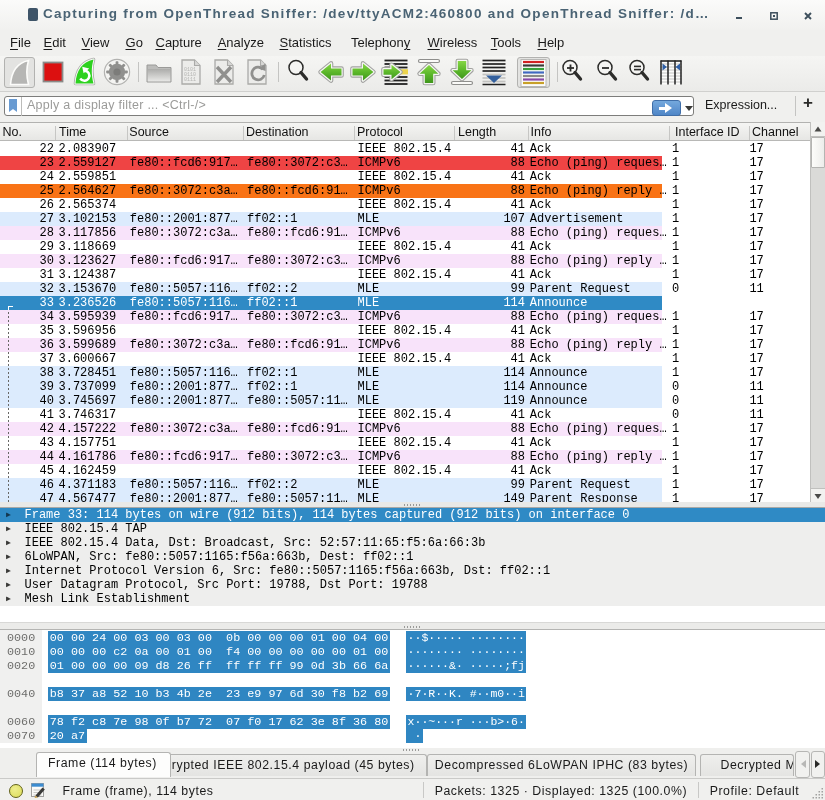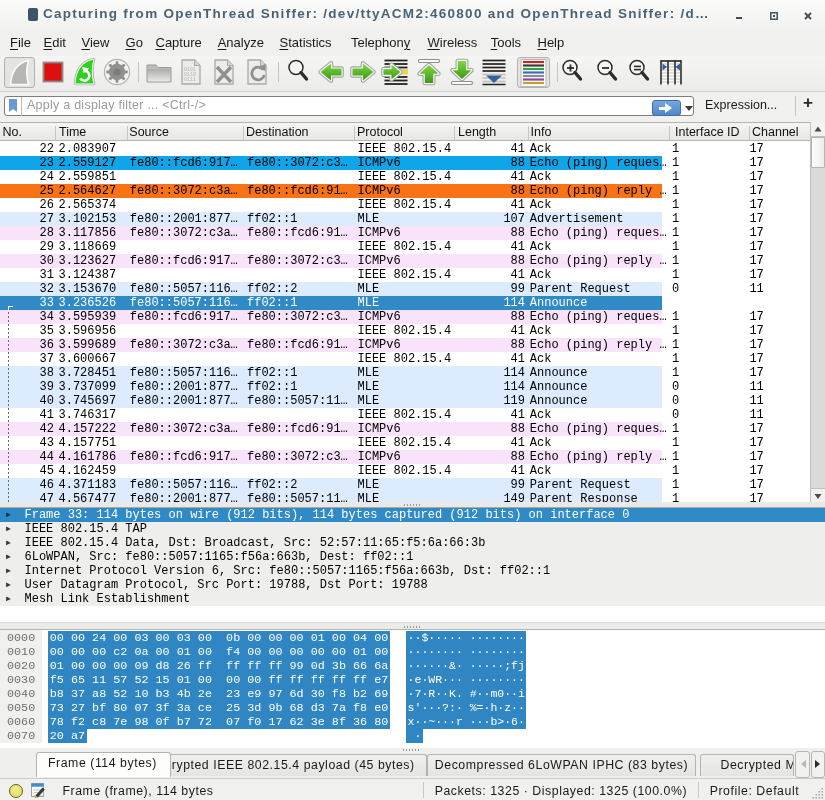--- a/index.html
+++ b/index.html
@@ -351,21 +351,21 @@
     <div id="fplaceholder">Apply a display filter ... &lt;Ctrl-/&gt;</div>
     <div id="fapply"></div>
     <div id="fexpr">Expression...</div>
     <div id="fes"></div>
     <div id="fplus">+</div>
   </div>
   <div id="fdrop"></div>
 
   <div id="plist">
 <div class="row" style="top:20px;background:#ffffff;color:#000000"><span class="c-no">22</span><span class="c-time">2.083907</span><span class="c-proto">IEEE 802.15.4</span><span class="c-len">41</span><span class="c-info">Ack</span><span class="c-if">1</span><span class="c-ch">17</span></div>
-<div class="row" style="top:34px;background:#0ea5e9;color:#000000"><span class="c-no">23</span><span class="c-time">2.559127</span><span class="c-src">fe80::fcd6:917…</span><span class="c-dst">fe80::3072:c3…</span><span class="c-proto">ICMPv6</span><span class="c-len">88</span><span class="c-info">Echo (ping) reques…</span><span class="c-if">1</span><span class="c-ch">17</span></div>
+<div class="row" style="top:34px;background:#ef4444;color:#000000"><span class="c-no">23</span><span class="c-time">2.559127</span><span class="c-src">fe80::fcd6:917…</span><span class="c-dst">fe80::3072:c3…</span><span class="c-proto">ICMPv6</span><span class="c-len">88</span><span class="c-info">Echo (ping) reques…</span><span class="c-if">1</span><span class="c-ch">17</span></div>
 <div class="row" style="top:48px;background:#ffffff;color:#000000"><span class="c-no">24</span><span class="c-time">2.559851</span><span class="c-proto">IEEE 802.15.4</span><span class="c-len">41</span><span class="c-info">Ack</span><span class="c-if">1</span><span class="c-ch">17</span></div>
 <div class="row" style="top:62px;background:#f97316;color:#000000"><span class="c-no">25</span><span class="c-time">2.564627</span><span class="c-src">fe80::3072:c3a…</span><span class="c-dst">fe80::fcd6:91…</span><span class="c-proto">ICMPv6</span><span class="c-len">88</span><span class="c-info">Echo (ping) reply …</span><span class="c-if">1</span><span class="c-ch">17</span></div>
 <div class="row" style="top:76px;background:#ffffff;color:#000000"><span class="c-no">26</span><span class="c-time">2.565374</span><span class="c-proto">IEEE 802.15.4</span><span class="c-len">41</span><span class="c-info">Ack</span><span class="c-if">1</span><span class="c-ch">17</span></div>
 <div class="row" style="top:90px;background:#dcebfd;color:#000000"><span class="c-no">27</span><span class="c-time">3.102153</span><span class="c-src">fe80::2001:877…</span><span class="c-dst">ff02::1</span><span class="c-proto">MLE</span><span class="c-len">107</span><span class="c-info">Advertisement</span><span class="c-if">1</span><span class="c-ch">17</span></div>
 <div class="row" style="top:104px;background:#f8e3fa;color:#000000"><span class="c-no">28</span><span class="c-time">3.117856</span><span class="c-src">fe80::3072:c3a…</span><span class="c-dst">fe80::fcd6:91…</span><span class="c-proto">ICMPv6</span><span class="c-len">88</span><span class="c-info">Echo (ping) reques…</span><span class="c-if">1</span><span class="c-ch">17</span></div>
 <div class="row" style="top:118px;background:#ffffff;color:#000000"><span class="c-no">29</span><span class="c-time">3.118669</span><span class="c-proto">IEEE 802.15.4</span><span class="c-len">41</span><span class="c-info">Ack</span><span class="c-if">1</span><span class="c-ch">17</span></div>
 <div class="row" style="top:132px;background:#f8e3fa;color:#000000"><span class="c-no">30</span><span class="c-time">3.123627</span><span class="c-src">fe80::fcd6:917…</span><span class="c-dst">fe80::3072:c3…</span><span class="c-proto">ICMPv6</span><span class="c-len">88</span><span class="c-info">Echo (ping) reply …</span><span class="c-if">1</span><span class="c-ch">17</span></div>
 <div class="row" style="top:146px;background:#ffffff;color:#000000"><span class="c-no">31</span><span class="c-time">3.124387</span><span class="c-proto">IEEE 802.15.4</span><span class="c-len">41</span><span class="c-info">Ack</span><span class="c-if">1</span><span class="c-ch">17</span></div>
 <div class="row" style="top:160px;background:#dcebfd;color:#000000"><span class="c-no">32</span><span class="c-time">3.153670</span><span class="c-src">fe80::5057:116…</span><span class="c-dst">ff02::2</span><span class="c-proto">MLE</span><span class="c-len">99</span><span class="c-info">Parent Request</span><span class="c-if">0</span><span class="c-ch">11</span></div>
 <div class="row" style="top:174px;background:#2f8ac5;color:#ffffff"><span class="c-no">33</span><span class="c-time">3.236526</span><span class="c-src">fe80::5057:116…</span><span class="c-dst">ff02::1</span><span class="c-proto">MLE</span><span class="c-len">114</span><span class="c-info">Announce</span><span class="c-if">0</span><span class="c-ch">11</span></div>
@@ -433,23 +433,21 @@
 
   <div id="split2">
       <div class="dots" style="left:404px;top:3px;"></div>
     </div>
 
   <div id="hexpane">
     <div id="hexoffbg"></div>
 <div class="hline" style="top:0.5px"><span class="hoff">0000</span><span class="hbytes">00 00 24 00 03 00 03 00  0b 00 00 00 01 00 04 00</span><span class="hascii">··$····· ········</span></div>
 <div class="hline" style="top:14.5px"><span class="hoff">0010</span><span class="hbytes">00 00 00 c2 0a 00 01 00  f4 00 00 00 00 00 01 00</span><span class="hascii">········ ········</span></div>
 <div class="hline" style="top:28.5px"><span class="hoff">0020</span><span class="hbytes">01 00 00 00 09 d8 26 ff  ff ff ff 99 0d 3b 66 6a</span><span class="hascii">······&amp;· ·····;fj</span></div>
-<div class="hline" style="top:42.5px"><span class="hoff">0030</span><span class="hbytes">f5 65 11 57 52 15 01 00  00 00 ff ff ff ff ff e7</span><span class="hascii">·e·WR··· ········</span></div>
 <div class="hline" style="top:56.5px"><span class="hoff">0040</span><span class="hbytes">b8 37 a8 52 10 b3 4b 2e  23 e9 97 6d 30 f8 b2 69</span><span class="hascii">·7·R··K. #··m0··i</span></div>
-<div class="hline" style="top:70.5px"><span class="hoff">0050</span><span class="hbytes">73 27 bf 80 07 3f 3a ce  25 3d 9b 68 d3 7a f8 e0</span><span class="hascii">s'···?:· %=·h·z··</span></div>
 <div class="hline" style="top:84.5px"><span class="hoff">0060</span><span class="hbytes">78 f2 c8 7e 98 0f b7 72  07 f0 17 62 3e 8f 36 80</span><span class="hascii">x··~···r ···b&gt;·6·</span></div>
 <div class="hline" style="top:98.5px"><span class="hoff">0070</span><span class="hbytes">20 a7</span><span class="hascii">&nbsp;·</span></div>
   </div>
 
   <div id="tabbar">
     <div class="dots" style="left:403px;top:1px;"></div>
     <div class="tab active" style="left:0px;width:135px;margin-left:36px;">Frame (114 bytes)</div>
     <div class="tab" style="left:136.5px;width:290px;">Decrypted IEEE 802.15.4 payload (45 bytes)</div>
     <div class="tab" style="left:427px;width:269px;">Decompressed 6LoWPAN IPHC (83 bytes)</div>
     <div class="tab" style="left:699.5px;width:94.5px;text-align:left;padding-left:20px;">Decrypted ML</div>

